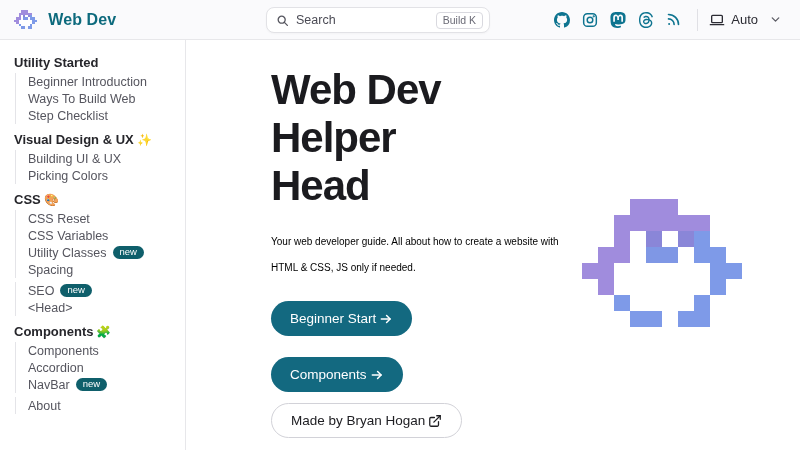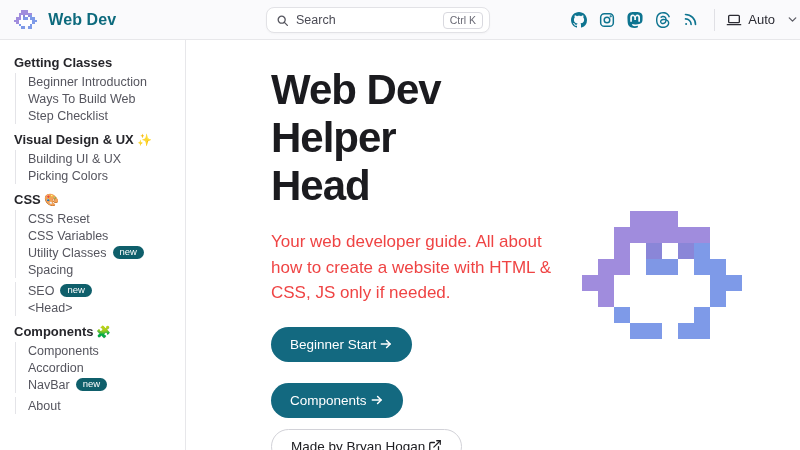--- a/index.html
+++ b/index.html
@@ -12,21 +12,21 @@
     align-items:center; z-index:20; }
   .brand { display:flex; align-items:center; gap:9px; padding-left:14px;
     width:252px; cursor:pointer; }
   .brand-name { font-size:16px; font-weight:bold; color:var(--brand); letter-spacing:.1px; }
   .searchbox { position:absolute; left:266px; top:7px; width:224px; height:26px;
     background:#fff; border:1px solid #e2e2e6; border-radius:8px; display:flex;
     align-items:center; padding:0 6px 0 9px; box-shadow:0 1px 2px rgba(0,0,0,.03); cursor:text;justify-content:center; }
   .searchbox .ph { font-size:12.5px; color:#4b4b55; margin-left:7px; flex:1; }
   .kbd { font-size:10.5px; color:#6b6b76; border:1px solid #d9d9df; background:#fff;
     border-radius:4px; padding:1.5px 6px; }
-  .header-right { margin-left:auto; display:flex; align-items:center; padding-right:1px; }
+  .header-right { margin-left:auto; display:flex; align-items:center; padding-right:18px; }
   .social { display:flex; align-items:center; gap:7px; }
   .social a { display:flex; width:21px; height:21px; align-items:center;
     justify-content:center; color:var(--icon); }
   .vdiv { width:1px; height:22px; background:#e0e0e5; margin:0 11px 0 13px; }
   .appearance { display:flex; align-items:center; gap:6px; cursor:pointer; color:#2b2b33; }
   .appearance .lbl { font-size:13px; }
   .chev { color:#5b5b64; display:flex; }
 
   
   .sidebar { position:fixed; top:40px; left:0; bottom:0; width:186px; background:#fff;
@@ -42,21 +42,21 @@
   .badge { background:var(--badge); color:#fff; font-size:9.5px; font-weight:normal;
     padding:1.5px 7px; border-radius:9px; line-height:1.1; }
 
   
   .main { position:absolute; left:187px; top:40px; width:613px; height:410px;
     background:#fff; overflow:hidden; }
   .hero { display:flex; align-items:center; padding:26px 0 0 84px; }
   .hero-text { width:290px; flex:0 0 290px; }
   .hero-title { font-size:42px; line-height:48px; font-weight:bold; color:#1b1b1f;
     letter-spacing:-1px; margin:0 0 19px; }
-  .tagline { font-size:17px; line-height:25.5px; color:#ef4444; margin-bottom:21px; }
+  .tagline { font-size:10px; line-height:25.5px; color:#000000; margin-bottom:21px; }
   .actions-row { display:flex; gap:21px; margin-bottom:11px; flex-wrap:wrap; }
   .btn { display:inline-flex; align-items:center; gap:3px; height:35px; padding:0 19px;
     border-radius:18px; font-size:13.5px; cursor:pointer; border:none;
     font-family:inherit; white-space:nowrap; }
   .btn.primary { background:var(--accent); color:#fff; }
   .btn.outline { background:#fff; color:#202024; border:1px solid #d2d2d8; }
   .penguin-wrap { margin-left:4px; display:flex; align-items:center; justify-content:center;
     width:210px; padding-top:10px; }
   .px-grid { display:grid; }
   .px { width:var(--cell); height:var(--cell); }
@@ -163,21 +163,21 @@
     <span class="brand-name">Web Dev</span>
   </div>
   <div class="searchbox">
     <span style="color:#55555e;display:flex;">
         <svg width="13" height="13" viewBox="0 0 24 24" fill="none" stroke="currentColor" stroke-width="2.4" stroke-linecap="round">
           <circle cx="10.5" cy="10.5" r="6.5"></circle>
           <path d="M15.5 15.5L21 21"></path>
         </svg>
       </span>
     <span class="ph">Search</span>
-    <span class="kbd">Ctrl K</span>
+    <span class="kbd">Build K</span>
   </div>
   <div class="header-right">
     <div class="social">
   <a class="social-link">
           <svg width="16" height="16" viewBox="0 0 16 16" fill="currentColor">
             <path d="M8 0C3.58 0 0 3.58 0 8c0 3.54 2.29 6.53 5.47 7.59.4.07.55-.17.55-.38 0-.19-.01-.82-.01-1.49-2.01.37-2.53-.49-2.69-.94-.09-.23-.48-.94-.82-1.13-.28-.15-.68-.52-.01-.53.63-.01 1.08.58 1.23.82.72 1.21 1.87.87 2.33.66.07-.52.28-.87.51-1.07-1.78-.2-3.64-.89-3.64-3.95 0-.87.31-1.59.82-2.15-.08-.2-.36-1.02.08-2.12 0 0 .67-.21 2.2.82.64-.18 1.32-.27 2-.27s1.36.09 2 .27c1.53-1.04 2.2-.82 2.2-.82.44 1.1.16 1.92.08 2.12.51.56.82 1.27.82 2.15 0 3.07-1.87 3.75-3.65 3.95.29.25.54.73.54 1.48 0 1.07-.01 1.93-.01 2.2 0 .21.15.46.55.38A8.01 8.01 0 0 0 16 8c0-4.42-3.58-8-8-8z"></path>
           </svg>
         </a>
 
   <a class="social-link">
@@ -222,21 +222,21 @@
             <path d="M6 9l6 6 6-6"></path>
           </svg>
         </span>
     </div>
   </div>
 </div>
 
 <nav class="sidebar" id="sidebar">
   <div class="sec">
     <div class="sec-head">
-      <span class="sec-title">Getting Classes</span>
+      <span class="sec-title">Utility Started</span>
       <span class="chev"></span>
     </div>
     <div class="sec-items">
   <div class="s-item">
     <span>Beginner Introduction</span>
 
   </div>
 
   <div class="s-item">
     <span>Ways To Build Web</span>

